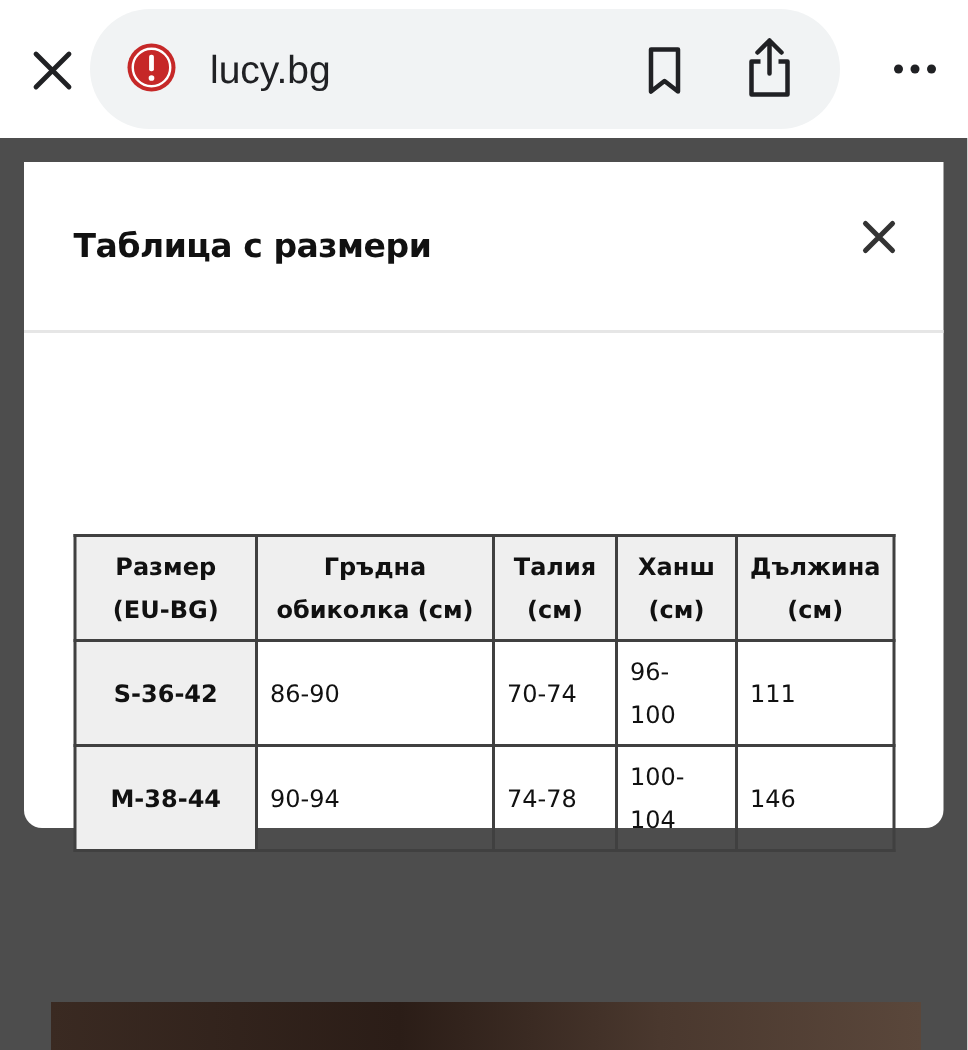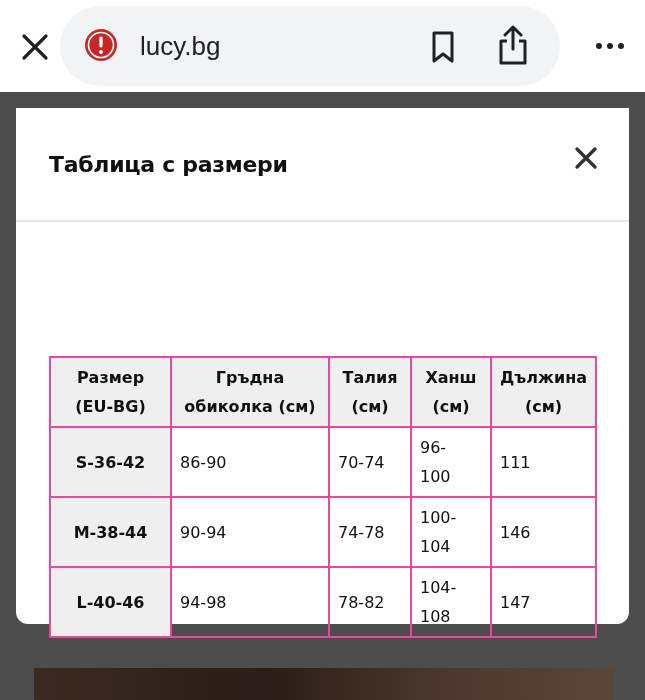--- a/index.html
+++ b/index.html
@@ -39,21 +39,21 @@
     .page-bg {
       position: absolute; left: 0; top: 92px; width: 645px; height: 608px;
       background: #4d4d4d;
     }
     .photo {
       position: absolute; left: 34px; top: 668px; width: 580px; height: 32px;
       background: linear-gradient(90deg, #3a2a22 0%, #2b1d17 40%, #4a382e 70%, #5a473b 100%);
     }
     
     .modal {
-      position: absolute; left: 16px; top: 108px; width: 613px; height: 516px;
+      position: absolute; left: 16px; top: 108px; width: 613px; height: 444px;
       background: #ffffff; border-radius: 0 0 12px 12px;
     }
     .modal-header {
       position: absolute; left: 0; top: 0; width: 613px; height: 112px;
       border-bottom: 2px solid #e6e6e6;
     }
     .modal-title {
       position: absolute; left: 33px; top: 44px;
       font-family: "DejaVu Sans", sans-serif; font-size: 22px; font-weight: bold;
       color: #111111; letter-spacing: -0.3px;
@@ -66,21 +66,21 @@
       position: absolute; left: 33px; top: 162px; width: 560px;
       font-family: "Liberation Sans", sans-serif; font-size: 21px; line-height: 34px;
       color: #111111;
     }
     table.sizes {
       position: absolute; left: 33px; top: 248px;
       border-collapse: collapse;
       font-family: "DejaVu Sans", sans-serif; font-size: 16px; color: #111111;
     }
     table.sizes th, table.sizes td {
-      border: 2px solid #ec4899;
+      border: 2px solid #404040;
       padding: 0 8px;
     }
     table.sizes th {
       background: #efefef; font-weight: bold; text-align: center;
       height: 68px; line-height: 29px; font-size: 16px;
     }
     table.sizes td {
       height: 68px; line-height: 29px; text-align: left;
     }
     table.sizes td.size-cell {
@@ -158,22 +158,15 @@
         <td><span>96-</span><br><span>100</span></td>
         <td>111</td>
       </tr>
       <tr>
         <td class="size-cell">M-38-44</td>
         <td>90-94</td>
         <td>74-78</td>
         <td><span>100-</span><br><span>104</span></td>
         <td>146</td>
       </tr>
-      <tr>
-        <td class="size-cell">L-40-46</td>
-        <td>94-98</td>
-        <td>78-82</td>
-        <td><span>104-</span><br><span>108</span></td>
-        <td>147</td>
-      </tr>
     </tbody>
   </table>
 </div>
 
 </body></html>

